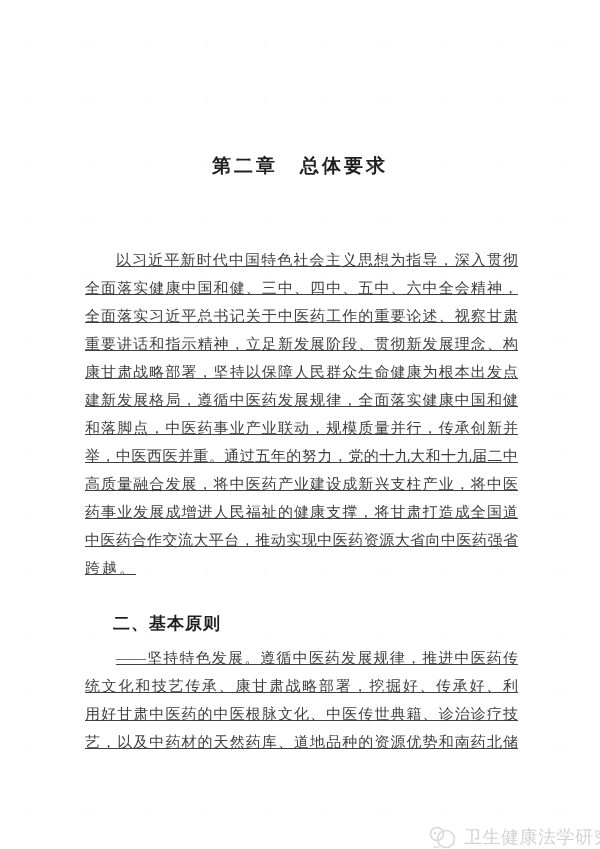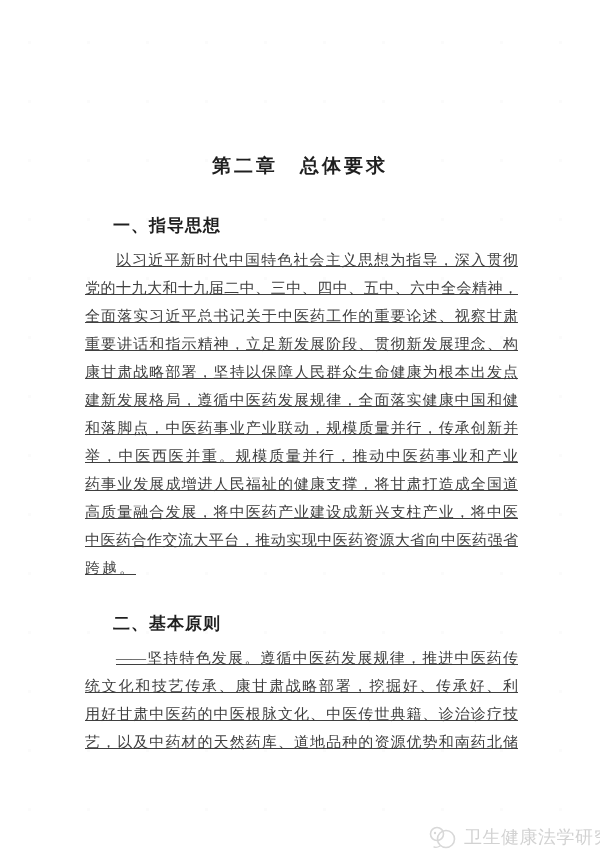--- a/index.html
+++ b/index.html
@@ -88,33 +88,32 @@
     white-space: nowrap;
   }
 </style>
 </head>
 <body>
 
 <div class="page">
 
   <div class="doc-title">第二章　总体要求</div>
 
-  <div class="section-heading heading-1">一、指导思想</div>
 
   <div class="para para-1">
     <div class="line indent">以习近平新时代中国特色社会主义思想为指导，深入贯彻</div>
-    <div class="line">党的十九大和十九届二中、三中、四中、五中、六中全会精神，</div>
+    <div class="line">全面落实健康中国和健、三中、四中、五中、六中全会精神，</div>
     <div class="line">全面落实习近平总书记关于中医药工作的重要论述、视察甘肃</div>
     <div class="line">重要讲话和指示精神，立足新发展阶段、贯彻新发展理念、构</div>
     <div class="line">康甘肃战略部署，坚持以保障人民群众生命健康为根本出发点</div>
     <div class="line">建新发展格局，遵循中医药发展规律，全面落实健康中国和健</div>
     <div class="line">和落脚点，中医药事业产业联动，规模质量并行，传承创新并</div>
-    <div class="line">举，中医西医并重。规模质量并行，推动中医药事业和产业</div>
+    <div class="line">举，中医西医并重。通过五年的努力，党的十九大和十九届二中</div>
+    <div class="line">高质量融合发展，将中医药产业建设成新兴支柱产业，将中医</div>
     <div class="line">药事业发展成增进人民福祉的健康支撑，将甘肃打造成全国道</div>
-    <div class="line">高质量融合发展，将中医药产业建设成新兴支柱产业，将中医</div>
     <div class="line">中医药合作交流大平台，推动实现中医药资源大省向中医药强省</div>
     <div class="line short">跨越。</div>
   </div>
 
   <div class="section-heading heading-2">二、基本原则</div>
 
   <div class="para para-2">
     <div class="line indent">——坚持特色发展。遵循中医药发展规律，推进中医药传</div>
     <div class="line">统文化和技艺传承、康甘肃战略部署，挖掘好、传承好、利</div>
     <div class="line">用好甘肃中医药的中医根脉文化、中医传世典籍、诊治诊疗技</div>

